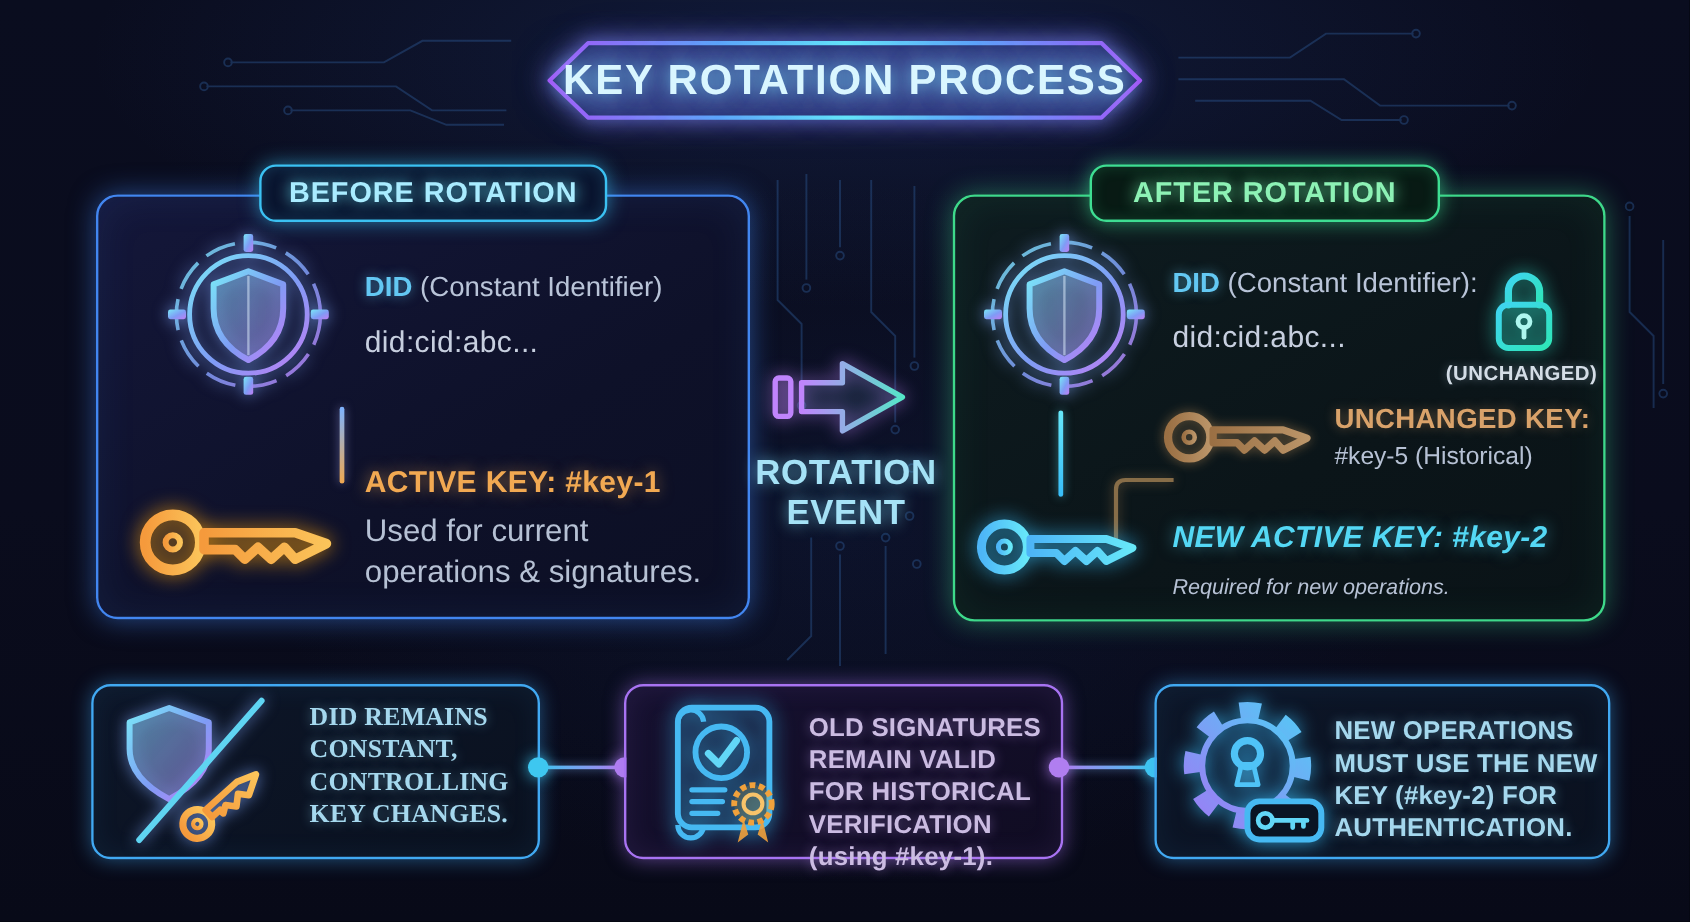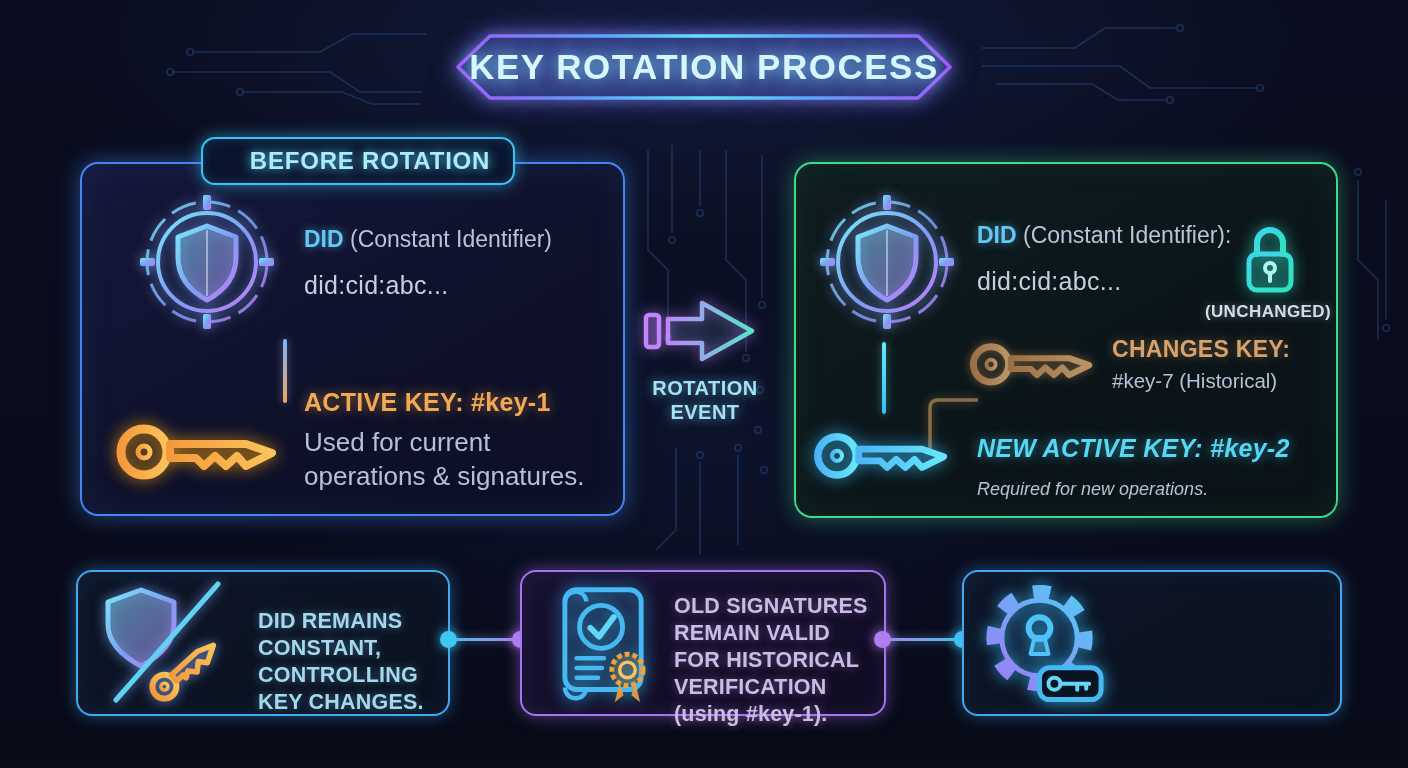--- a/index.html
+++ b/index.html
@@ -35,24 +35,23 @@
     left:794px;top:162px;width:540px;height:352px;
     background:linear-gradient(150deg,#0e1c20 0%,#0b1519 60%,#0a1317 100%);
     border:2.5px solid #3ed98a;
     box-shadow:0 0 22px rgba(62,217,138,.42),inset 0 0 34px rgba(62,217,138,.08);
   }
   .badge{
     position:absolute;height:44px;border-radius:14px;display:flex;align-items:center;justify-content:center;
     font-weight:800;font-size:24px;letter-spacing:.8px;z-index:5;
   }
   .badge.before-badge{
-    left:201px;top:137px;width:286px;background:#0a142e;border:2.5px solid #3bc1f2;color:#a9ecff;
+    left:216px;top:137px;width:286px;background:#0a142e;border:2.5px solid #3bc1f2;color:#a9ecff;
     box-shadow:0 0 16px rgba(59,193,242,.6),inset 0 0 12px rgba(59,193,242,.2);
     text-shadow:0 0 12px rgba(103,232,249,.9);
-    padding-left:24px;
   }
   .badge.after-badge{
     left:908px;top:137px;width:288px;background:#081a14;border:2.5px solid #3ede92;color:#8df2b5;
     box-shadow:0 0 16px rgba(62,222,146,.6),inset 0 0 12px rgba(62,222,146,.2);
     text-shadow:0 0 12px rgba(110,240,170,.9);
   }
 
   
   .did-line1{font-size:23px;color:#b9c4d8;}
   .did-line1 .did-accent{color:#63c8f3;font-weight:800;text-shadow:0 0 10px rgba(99,200,243,.6);}
@@ -64,21 +63,21 @@
   .desc{font-size:26px;color:#b6c1d4;line-height:1.3;}
 
   .vline{position:absolute;width:4px;border-radius:2px;}
   .vline.before-line{left:201px;top:175px;height:64px;background:linear-gradient(180deg,#7db2ff,#f0a850);box-shadow:0 0 8px rgba(180,180,255,.5);}
   .vline.after-line{left:86px;top:178px;height:72px;background:linear-gradient(180deg,#67e8f9,#38bdf8);box-shadow:0 0 8px rgba(103,232,249,.5);}
 
   .unchanged{font-size:17px;font-weight:800;color:#d4dde6;letter-spacing:.4px;text-shadow:0 0 8px rgba(200,230,255,.4);}
 
   
   .rot-label{position:absolute;left:628px;top:377px;width:154px;text-align:center;
-    font-size:20px;font-weight:800;color:#a5e2f6;line-height:1.18;letter-spacing:.5px;
+    font-size:29px;font-weight:800;color:#a5e2f6;line-height:1.18;letter-spacing:.5px;
     text-shadow:0 0 12px rgba(120,220,250,.7);}
 
   
   .note{position:absolute;top:570px;height:142px;border-radius:16px;}
   .note.n-cyan{background:linear-gradient(150deg,#0d1628 0%,#0a111f 100%);border:2.5px solid #41a9f2;
     box-shadow:0 0 16px rgba(65,169,242,.45),inset 0 0 24px rgba(65,169,242,.08);}
   .note.n-purple{background:linear-gradient(150deg,#161130 0%,#100c22 100%);border:2.5px solid #a873f2;
     box-shadow:0 0 16px rgba(168,115,242,.5),inset 0 0 24px rgba(168,115,242,.10);}
   .note-text{position:absolute;font-weight:800;font-size:21.5px;line-height:1.26;letter-spacing:.2px;}
   .note-text.c1{color:#a5d8ee;text-shadow:0 0 10px rgba(130,210,245,.45);}
@@ -236,20 +235,23 @@
     <svg width="124" height="86" viewBox="0 0 124 86">
       <rect x="4" y="27" width="13" height="32" rx="3" fill="rgba(200,140,255,.15)" stroke="#c084fc" stroke-width="4.5"></rect>
       <path d="M26 31 H60 V15 L110 43 L60 71 V55 H26 Z" fill="rgba(80,220,230,.07)" stroke="url(#arG)" stroke-width="4.5" stroke-linejoin="round"></path>
     </svg>
   </div>
   <div class="rot-label">
     <div>ROTATION</div>
     <div>EVENT</div>
   </div>
 
+  <div class="badge after-badge">
+    <span>AFTER ROTATION</span>
+  </div>
 
   <section class="panel after">
 
     <div class="abs glow-blue" style="left:21px;top:28px;">
       <svg width="140" height="140" viewBox="0 0 140 140">
         <circle cx="70" cy="70" r="60" fill="none" stroke="url(#sgA)" stroke-width="3" stroke-dasharray="26 9" opacity=".85"></circle>
         <circle cx="70" cy="70" r="49" fill="none" stroke="url(#sgA)" stroke-width="4"></circle>
         <rect x="66" y="3" width="8" height="15" rx="2" fill="url(#sgA)"></rect>
         <rect x="66" y="122" width="8" height="15" rx="2" fill="url(#sgA)"></rect>
         <rect x="3" y="66" width="15" height="8" rx="2" fill="url(#sgA)"></rect>
@@ -283,22 +285,22 @@
     </svg>
 
     <div class="abs glow-tan" style="left:172px;top:160px;opacity:.92;">
       <svg width="138" height="70" viewBox="0 0 180 90">
         <circle cx="30" cy="52" r="23" fill="none" stroke="url(#kTan)" stroke-width="9"></circle>
         <circle cx="30" cy="52" r="6" fill="none" stroke="url(#kTan)" stroke-width="5"></circle>
         <path d="M56 44 H132 L158 53 L132 66 L123 56 L112 66 L101 56 L90 66 L82 58 H56 Z" fill="none" stroke="url(#kTan)" stroke-width="8" stroke-linejoin="round" stroke-linecap="round"></path>
       </svg>
     </div>
     <div class="abs" style="left:316px;top:172px;">
-      <div class="keytitle tan-text" style="font-size:23px;">CHANGES KEY:</div>
-      <div class="desc" style="font-size:20.5px;margin-top:5px;">#key-7 (Historical)</div>
+      <div class="keytitle tan-text" style="font-size:23px;">UNCHANGED KEY:</div>
+      <div class="desc" style="font-size:20.5px;margin-top:5px;">#key-5 (Historical)</div>
     </div>
 
     <div class="abs glow-cyan" style="left:16px;top:248px;">
       <svg width="150" height="76" viewBox="0 0 180 90">
         <circle cx="30" cy="52" r="23" fill="none" stroke="url(#kBl)" stroke-width="9"></circle>
         <circle cx="30" cy="52" r="6" fill="none" stroke="url(#kBl)" stroke-width="5"></circle>
         <path d="M56 44 H132 L158 53 L132 66 L123 56 L112 66 L101 56 L90 66 L82 58 H56 Z" fill="none" stroke="url(#kBl)" stroke-width="8" stroke-linejoin="round" stroke-linecap="round"></path>
       </svg>
     </div>
     <div class="abs" style="left:181px;top:270px;font-style:italic;">
@@ -312,21 +314,21 @@
       <svg width="155" height="126" viewBox="0 0 155 126">
         <path d="M45 10 L78 22 V44 C78 63 64 76 45 86 C26 76 12 63 12 44 V22 Z" fill="url(#sgAf)" stroke="url(#sgA)" stroke-width="5" stroke-linejoin="round"></path>
         <path d="M122 4 L20 120" stroke="#5fd4f2" stroke-width="5" stroke-linecap="round"></path>
         <g transform="translate(58 116) rotate(-42)">
           <circle cx="14" cy="0" r="12" fill="none" stroke="url(#kOr)" stroke-width="6"></circle>
           <circle cx="14" cy="0" r="3.5" fill="none" stroke="url(#kOr)" stroke-width="3.5"></circle>
           <path d="M27 -4 H62 L78 2 L62 11 L56 4 L48 11 L42 4 L36 8 V4 H27 Z" fill="none" stroke="url(#kOr)" stroke-width="5.5" stroke-linejoin="round" stroke-linecap="round"></path>
         </g>
       </svg>
     </div>
-    <div class="note-text c1" style="left:180px;top:36px;width:182px;">DID REMAINS CONSTANT, CONTROLLING KEY CHANGES.</div>
+    <div class="note-text c1" style="left:180px;top:12px;width:182px;font-family:Liberation Serif, serif;">DID REMAINS CONSTANT, CONTROLLING KEY CHANGES.</div>
   </div>
 
   <div class="conn-line" style="left:446px;width:74px;"></div>
   <div class="dot cyan" style="left:440px;"></div>
   <div class="dot purple" style="left:512px;"></div>
 
   <div class="note n-purple" style="left:520px;width:362px;">
     <div class="abs glow-cyan" style="left:22px;top:6px;">
       <svg width="120" height="132" viewBox="0 0 120 135">
         <rect x="20" y="12" width="78" height="102" rx="12" fill="rgba(70,180,240,.05)" stroke="#46b9f2" stroke-width="5"></rect>
@@ -352,15 +354,16 @@
       <svg width="134" height="130" viewBox="0 0 135 130">
         <circle cx="62" cy="60" r="46" fill="none" stroke="url(#n3g)" stroke-width="15" stroke-dasharray="17 19" stroke-dashoffset="6"></circle>
         <circle cx="62" cy="60" r="38" fill="rgba(70,160,250,.06)" stroke="url(#n3g)" stroke-width="5"></circle>
         <circle cx="62" cy="50" r="11" fill="none" stroke="#4fc3f7" stroke-width="6"></circle>
         <path d="M57 59 L53 76 H71 L67 59 Z" fill="rgba(79,195,247,.25)" stroke="#4fc3f7" stroke-width="4" stroke-linejoin="round"></path>
         <rect x="62" y="90" width="62" height="32" rx="10" fill="#0a1524" stroke="#46b9f2" stroke-width="5"></rect>
         <circle cx="77" cy="106" r="6" fill="none" stroke="#62d7f7" stroke-width="4"></circle>
         <path d="M83 106 H112 M100 106 V112 M109 106 V111" stroke="#62d7f7" stroke-width="4" stroke-linecap="round"></path>
       </svg>
     </div>
+    <div class="note-text c1" style="left:148px;top:24px;width:220px;">NEW OPERATIONS MUST USE THE NEW KEY (#key-2) FOR AUTHENTICATION.</div>
   </div>
 
 </div>
 
 </body></html>

